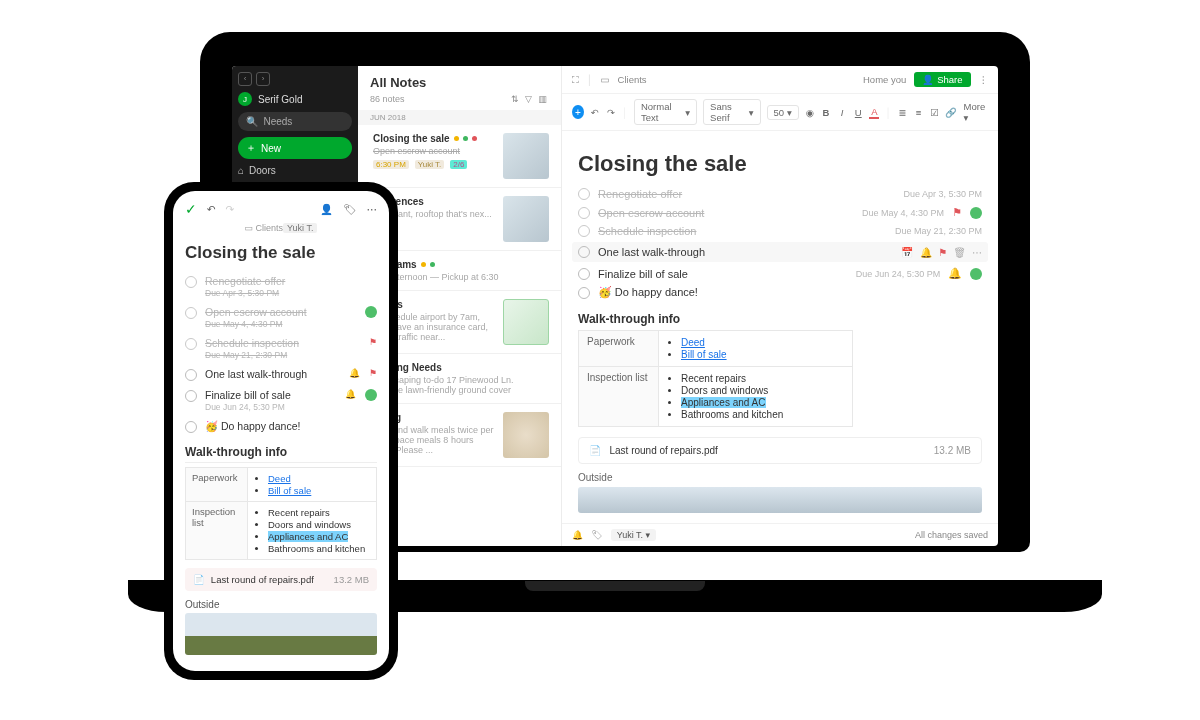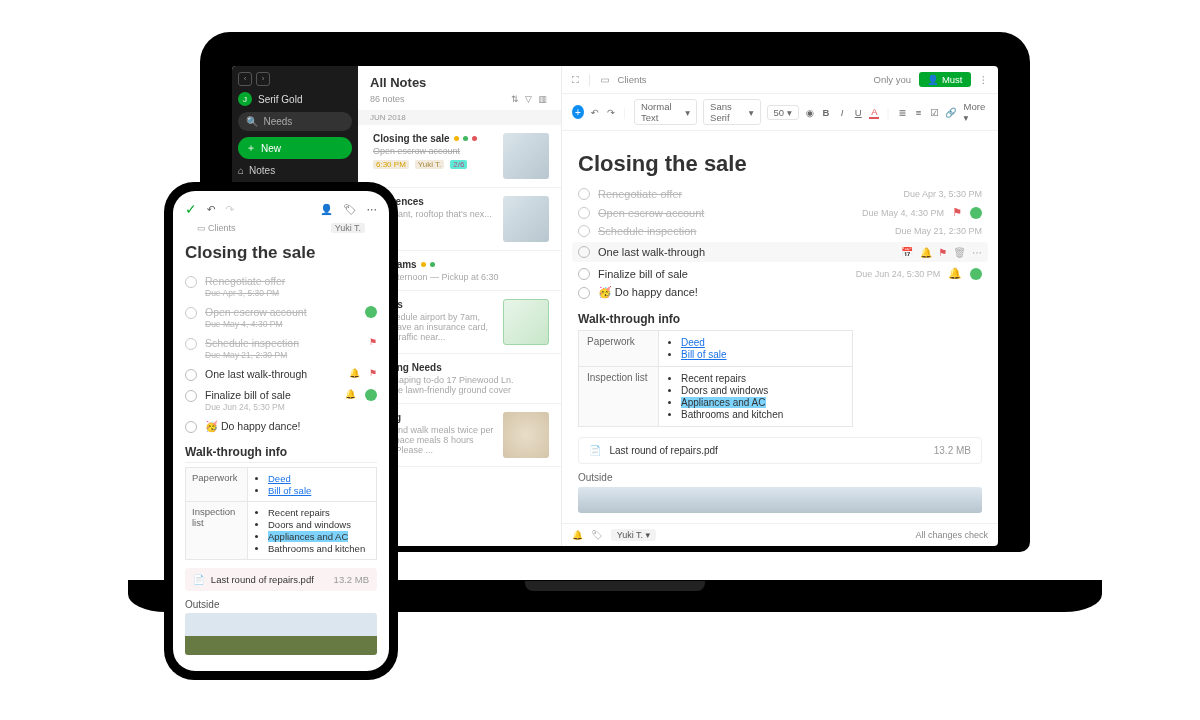--- a/index.html
+++ b/index.html
@@ -77,21 +77,21 @@
   .ed-foot{display:flex;align-items:center;gap:8px;padding:5px 10px;border-top:1px solid #f1f1f1;font-size:9px;color:#888;}
   .assignee{background:#f3f3f3;border-radius:3px;padding:1px 6px;color:#555;}
   .ed-foot .status{margin-left:auto;}
 
   
   .phone{position:absolute;left:164px;top:182px;width:234px;height:498px;background:#000;border-radius:30px;padding:9px;}
   .phone .scr{background:#fff;width:100%;height:100%;border-radius:22px;overflow:hidden;font-size:10.5px;color:#333;display:flex;flex-direction:column;}
   .p-top{display:flex;align-items:center;justify-content:space-between;padding:10px 12px 4px;color:#555;}
   .p-top .l{display:flex;gap:10px;align-items:center;}
   .chkmark{color:#00a82d;font-size:14px;}
-  .p-crumb{display:flex;justify-content:space-between;padding:2px 24px;color:#999;font-size:9px;}
+  .p-crumb{display:flex;justify-content:center;padding:2px 24px;color:#999;font-size:9px;}
   .p-crumb .chip{background:#f0f0f0;border-radius:2px;padding:0 4px;color:#777;}
   .p-body{padding:4px 12px 0;overflow:auto;flex:1;}
   .p-body h1{font-size:17px;font-weight:600;margin:4px 0 8px;}
   .ptask{display:flex;align-items:flex-start;gap:8px;padding:4px 0;font-size:10.5px;}
   .ptask .ch{width:12px;height:12px;border:1.5px solid #bbb;border-radius:50%;flex-shrink:0;margin-top:1px;}
   .ptask.done .ch{border-color:#c9c9c9;}
   .ptask.done .t{text-decoration:line-through;color:#b7b7b7;}
   .ptask .t{flex:1;}
   .ptask .sub{color:#b7b7b7;font-size:8.5px;display:block;margin-top:1px;}
   .ptask .ico{font-size:9px;}
@@ -127,21 +127,21 @@
           <div class="sb-search">
             <span>🔍</span>
             <span>Needs</span>
           </div>
           <div class="sb-new">
             <span>＋</span>
             <span>New</span>
           </div>
           <div class="sb-item">
             <span>⌂</span>
-            <span>Notes</span>
+            <span>Doors</span>
           </div>
         </div>
 
         <div class="notelist">
           <div class="nl-head">
             <h3>All Notes</h3>
           </div>
           <div class="nl-sub">
             <span>86 notes</span>
             <span class="nl-tools">
@@ -210,24 +210,24 @@
 
         <div class="editor">
           <div class="ed-top">
             <div class="left">
               <span>⛶</span>
               <span style="color:#ddd;">│</span>
               <span>▭</span>
               <span>Clients</span>
             </div>
             <div class="right">
-              <span>Only you</span>
+              <span>Home you</span>
               <span class="share-btn">
                   <span>👤</span>
-                  <span>Must</span>
+                  <span>Share</span>
                 </span>
               <span>⋮</span>
             </div>
           </div>
           <div class="toolbar">
             <span class="plus">+</span>
             <span class="ic">↶</span>
             <span class="ic">↷</span>
             <span style="color:#eee;">│</span>
             <span class="pill">
@@ -328,21 +328,21 @@
             </div>
             <div class="outside">
               <div class="lbl">Outside</div>
               <div class="img"></div>
             </div>
           </div>
           <div class="ed-foot">
             <span>🔔</span>
             <span>🏷</span>
             <span class="assignee"><span>Yuki T.</span> ▾</span>
-            <span class="status">All changes check</span>
+            <span class="status">All changes saved</span>
           </div>
         </div>
       </div>
     </div>
     <div class="laptop-base"></div>
     <div class="laptop-notch"></div>
   </div>
 
   <div class="phone">
     <div class="scr">

